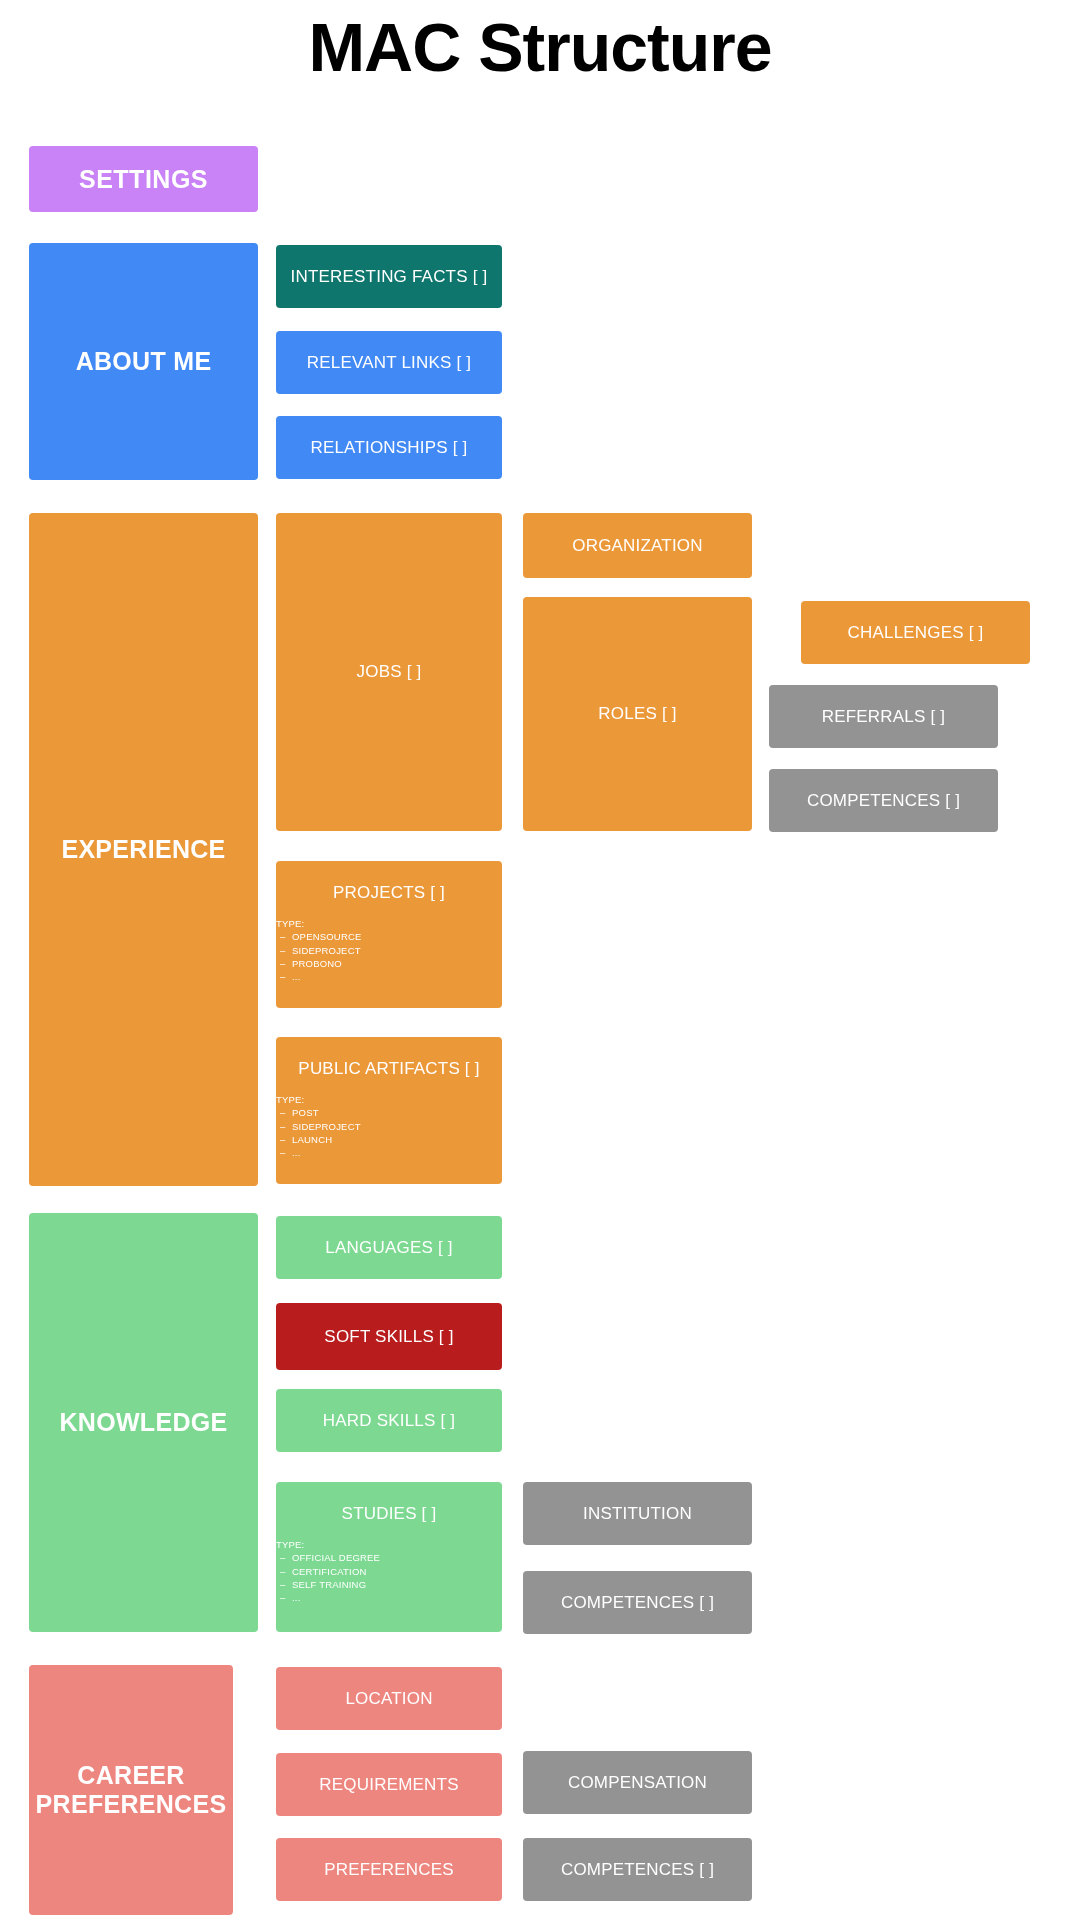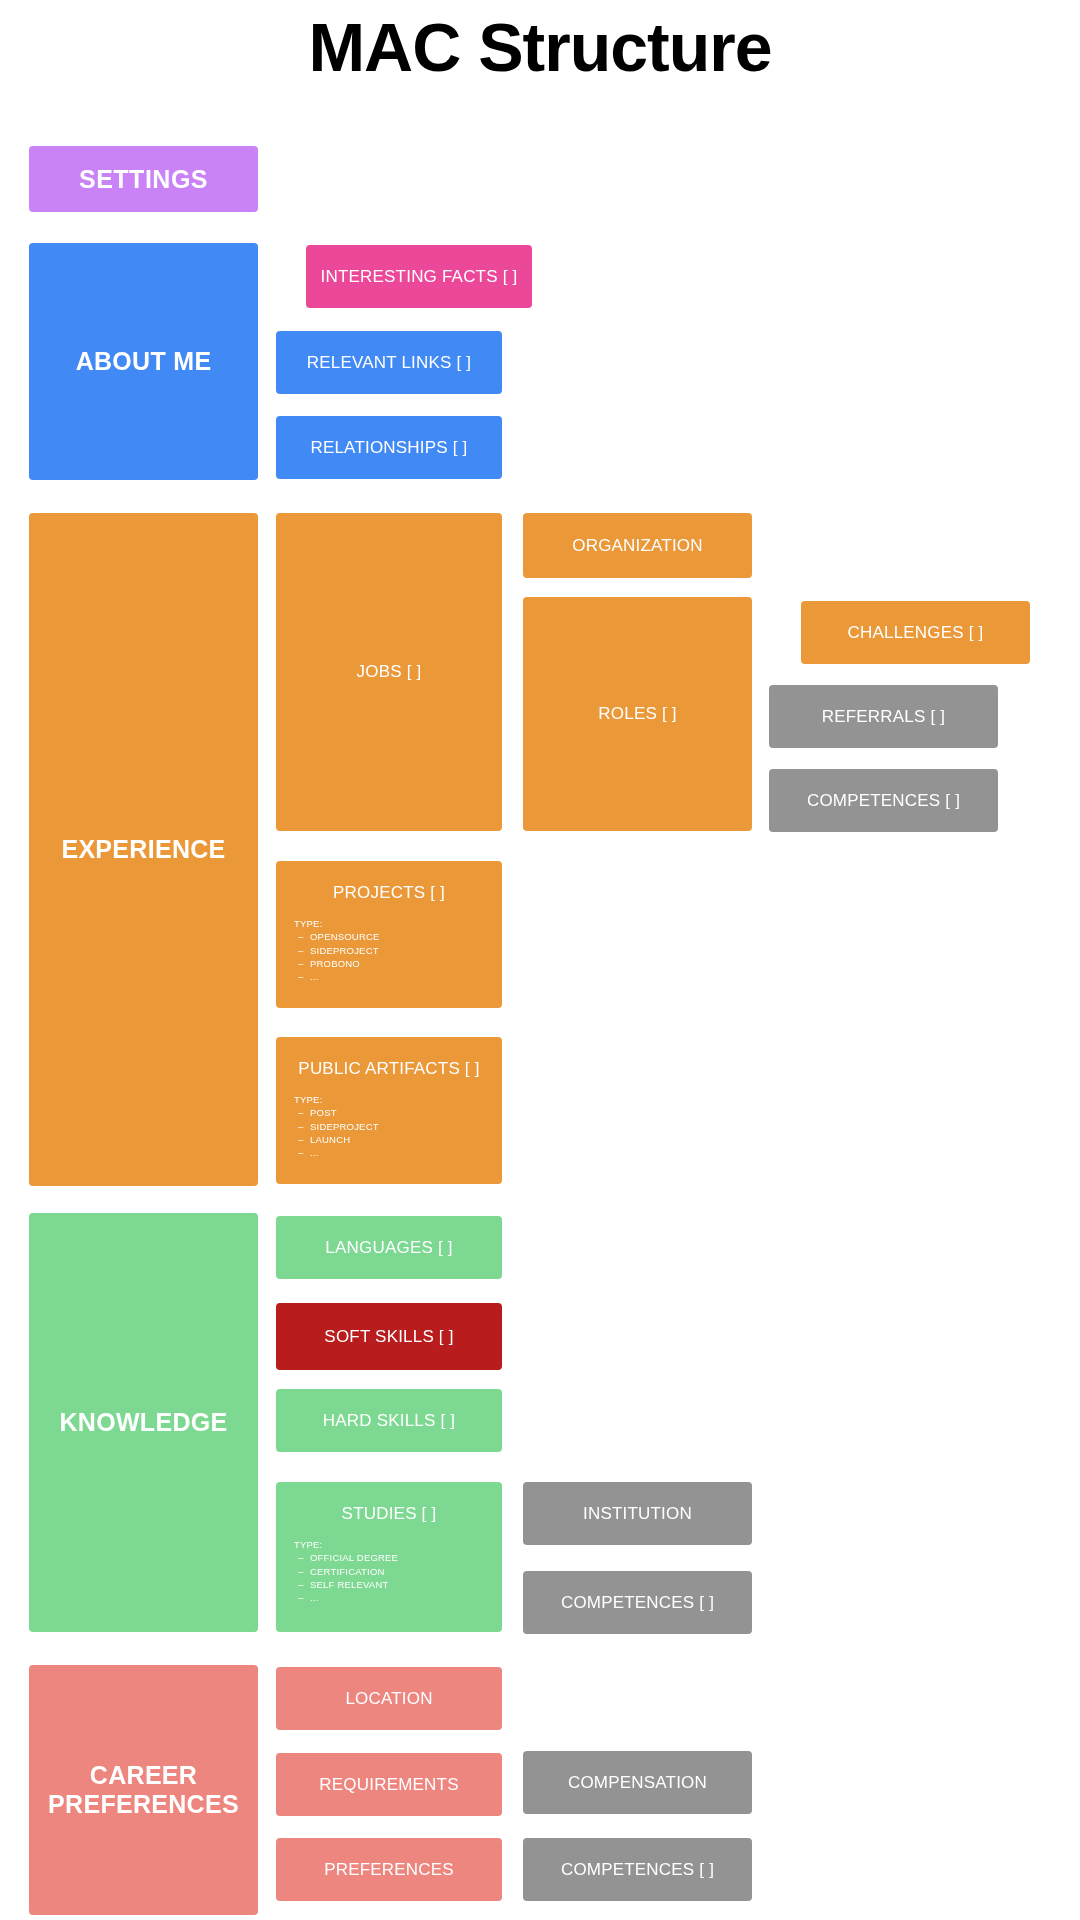--- a/index.html
+++ b/index.html
@@ -72,21 +72,20 @@
     justify-content: flex-start;
     align-items: stretch;
     padding-top: 22px;
   }
   .has-list .label {
     text-align: center;
     margin-bottom: 14px;
   }
   .typelist {
     text-align: left;
-    padding-left: 18px;
     font-size: 9.5px;
     line-height: 1.42;
     letter-spacing: 0.2px;
     font-weight: 400;
   }
   .typelist .th {
     display: block;
   }
   .typelist .ti {
     display: block;
@@ -104,21 +103,21 @@
 
   <div id="page-title">MAC Structure</div>
 
   <div class="node t-settings" style="left:29px; top:146px; width:229px; height:66px; background:#c983f7;">
     <span class="label">SETTINGS</span>
   </div>
 
   <div class="node t-root" style="left:29px; top:243px; width:229px; height:237px; background:#4189f5;">
     <span class="label">ABOUT ME</span>
   </div>
-  <div class="node t-sub" style="left:276px; top:245px; width:226px; height:63px; background:#ec4899;margin-left:30px;">
+  <div class="node t-sub" style="left:276px; top:245px; width:226px; height:63px; background:#0f766e;">
     <span class="label">INTERESTING FACTS [ ]</span>
   </div>
   <div class="node t-sub" style="left:276px; top:331px; width:226px; height:63px; background:#4189f5;">
     <span class="label">RELEVANT LINKS [ ]</span>
   </div>
   <div class="node t-sub" style="left:276px; top:416px; width:226px; height:63px; background:#4189f5;">
     <span class="label">RELATIONSHIPS [ ]</span>
   </div>
 
   <div class="node t-root" style="left:29px; top:513px; width:229px; height:673px; background:#eb9839;">
@@ -181,33 +180,33 @@
   <div class="node t-sub" style="left:276px; top:1389px; width:226px; height:63px; background:#7dd992;">
     <span class="label">HARD SKILLS [ ]</span>
   </div>
 
   <div class="node t-sub has-list" style="left:276px; top:1482px; width:226px; height:150px; background:#7dd992;">
     <span class="label">STUDIES [ ]</span>
     <div class="typelist">
       <span class="th">TYPE:</span>
       <span class="ti"><span class="dash">–</span><span>OFFICIAL DEGREE</span></span>
       <span class="ti"><span class="dash">–</span><span>CERTIFICATION</span></span>
-      <span class="ti"><span class="dash">–</span><span>SELF RELEVANT</span></span>
+      <span class="ti"><span class="dash">–</span><span>SELF TRAINING</span></span>
       <span class="ti"><span class="dash">–</span><span>...</span></span>
     </div>
   </div>
 
   <div class="node t-sub" style="left:523px; top:1482px; width:229px; height:63px; background:#939393;">
     <span class="label">INSTITUTION</span>
   </div>
   <div class="node t-sub" style="left:523px; top:1571px; width:229px; height:63px; background:#939393;">
     <span class="label">COMPETENCES [ ]</span>
   </div>
 
-  <div class="node t-root" style="left:29px; top:1665px; width:229px; height:250px; background:#ee8680;justify-content:center;">
+  <div class="node t-root" style="left:29px; top:1665px; width:204px; height:250px; background:#ee8680;justify-content:center;">
     <span class="label">CAREER</span>
     <span class="label">PREFERENCES</span>
   </div>
   <div class="node t-sub" style="left:276px; top:1667px; width:226px; height:63px; background:#ee8680;">
     <span class="label">LOCATION</span>
   </div>
   <div class="node t-sub" style="left:276px; top:1753px; width:226px; height:63px; background:#ee8680;">
     <span class="label">REQUIREMENTS</span>
   </div>
   <div class="node t-sub" style="left:276px; top:1838px; width:226px; height:63px; background:#ee8680;">

